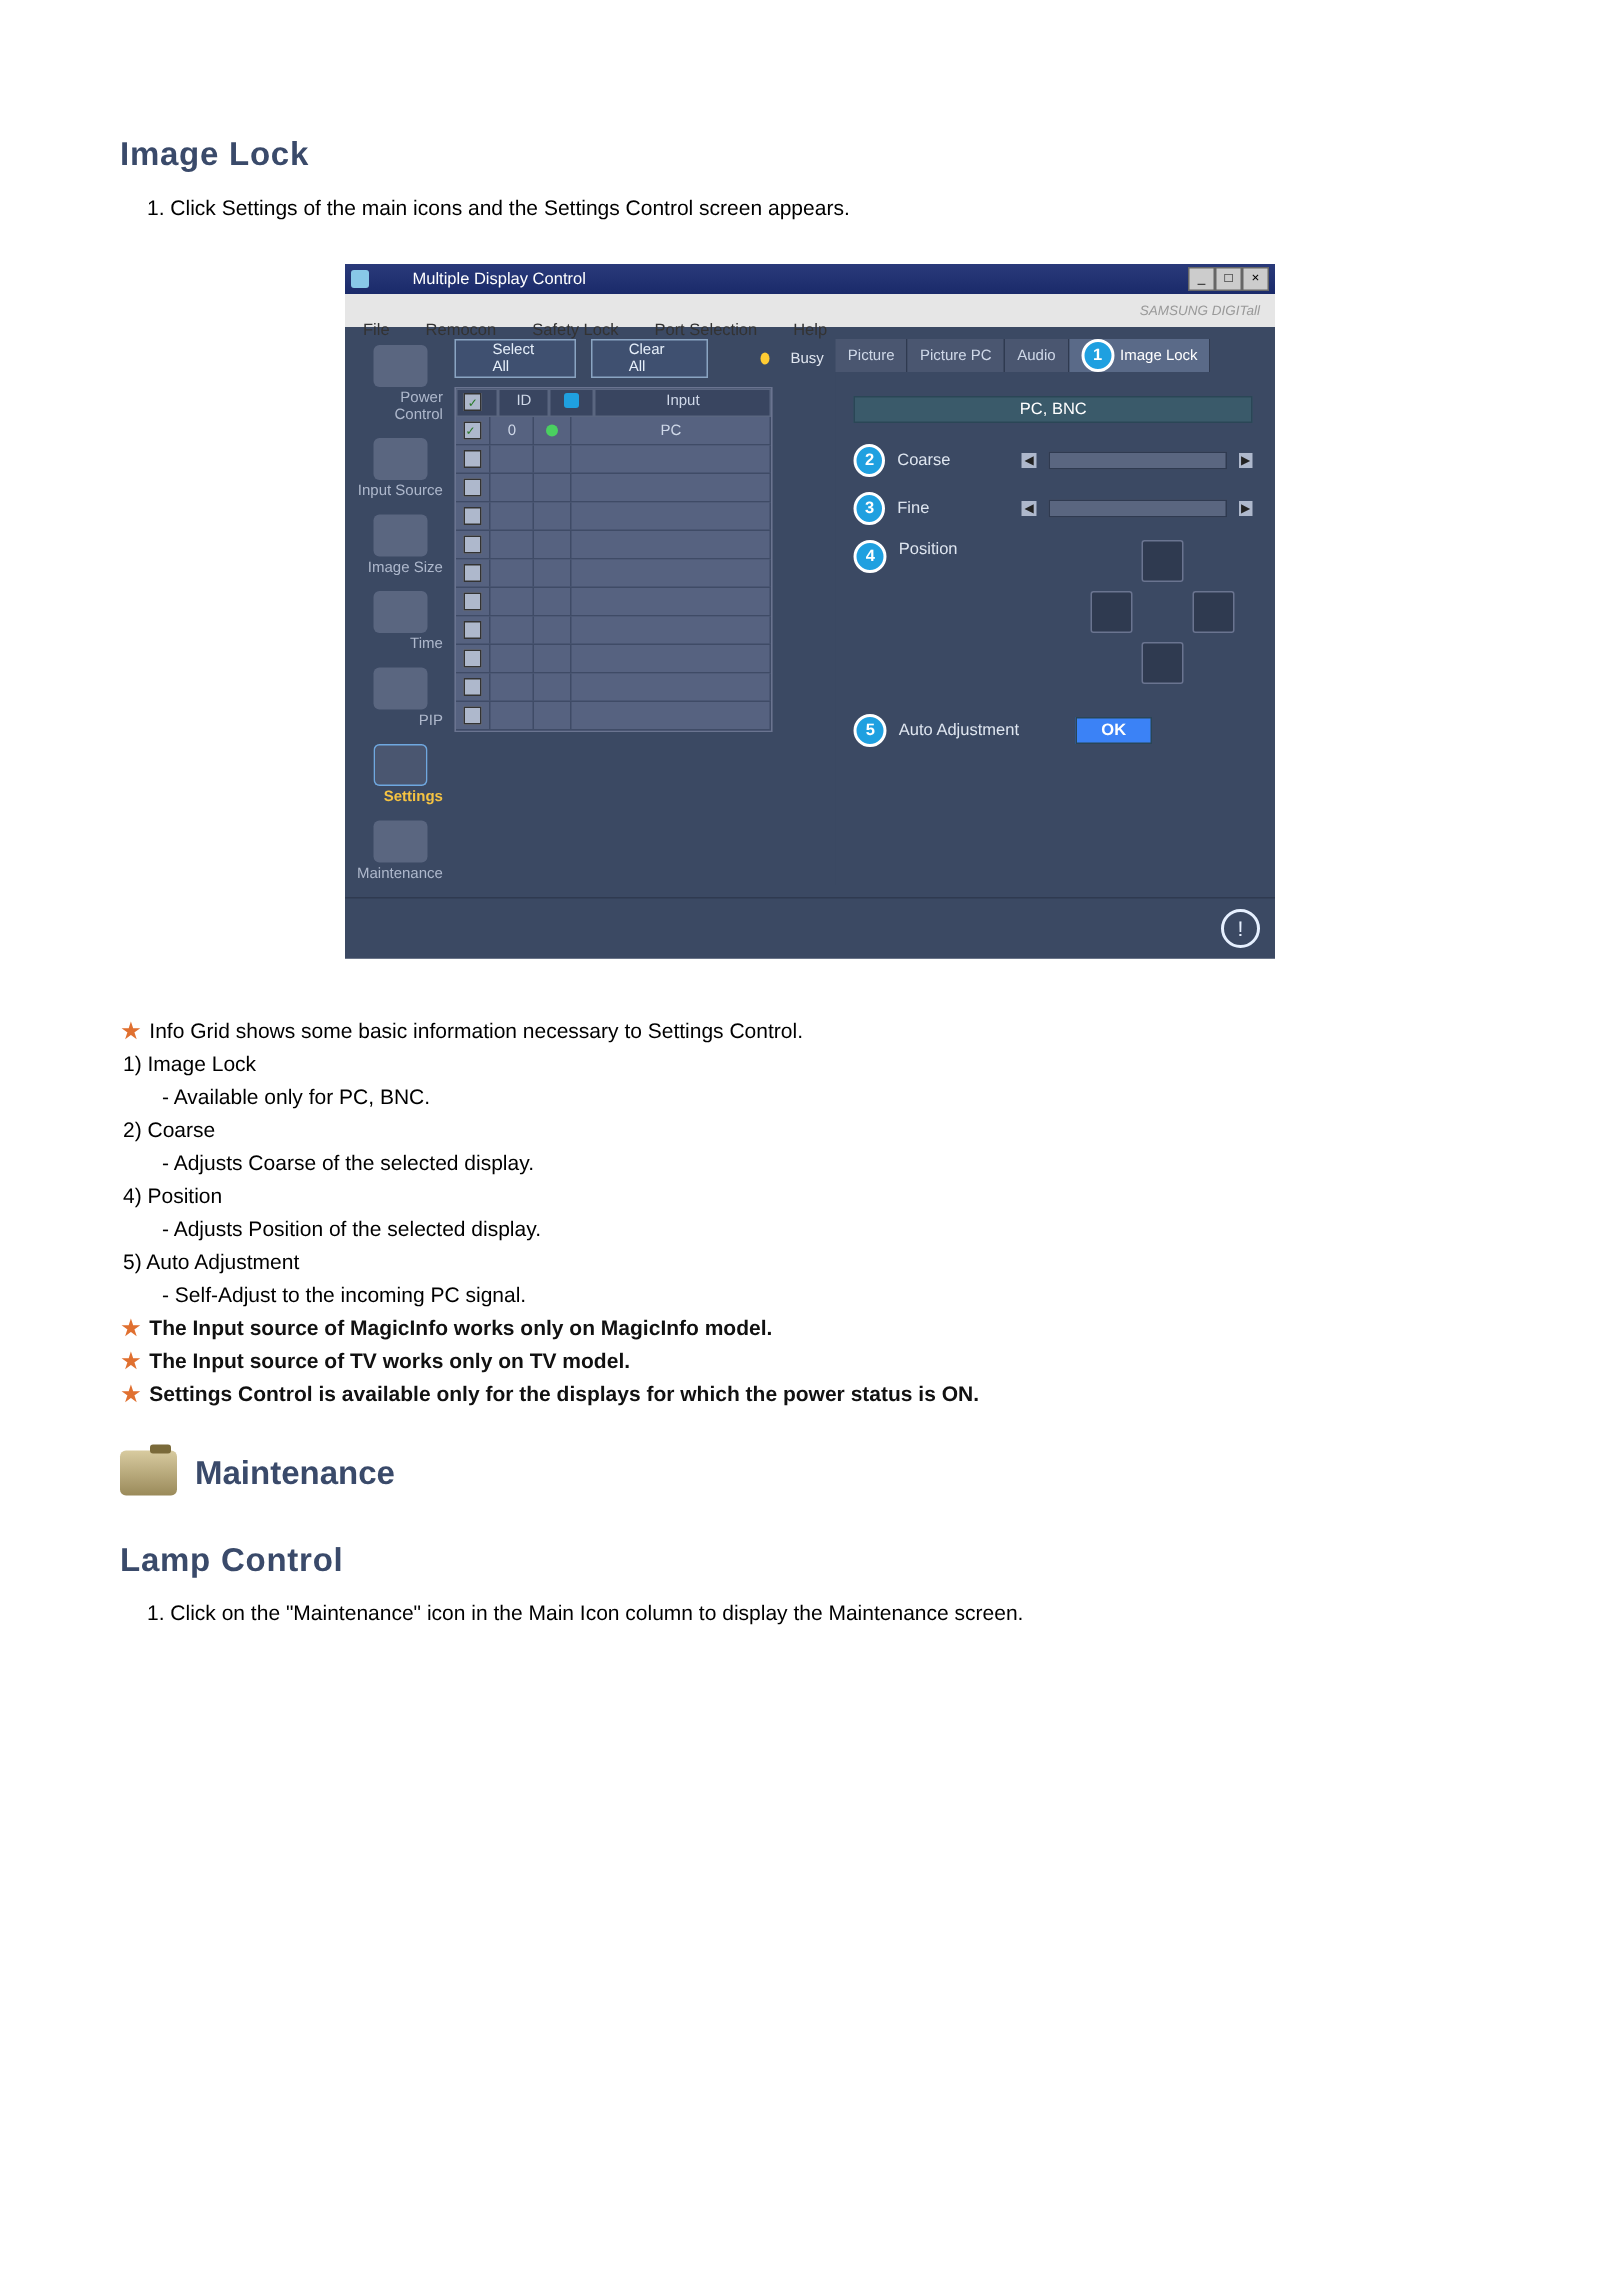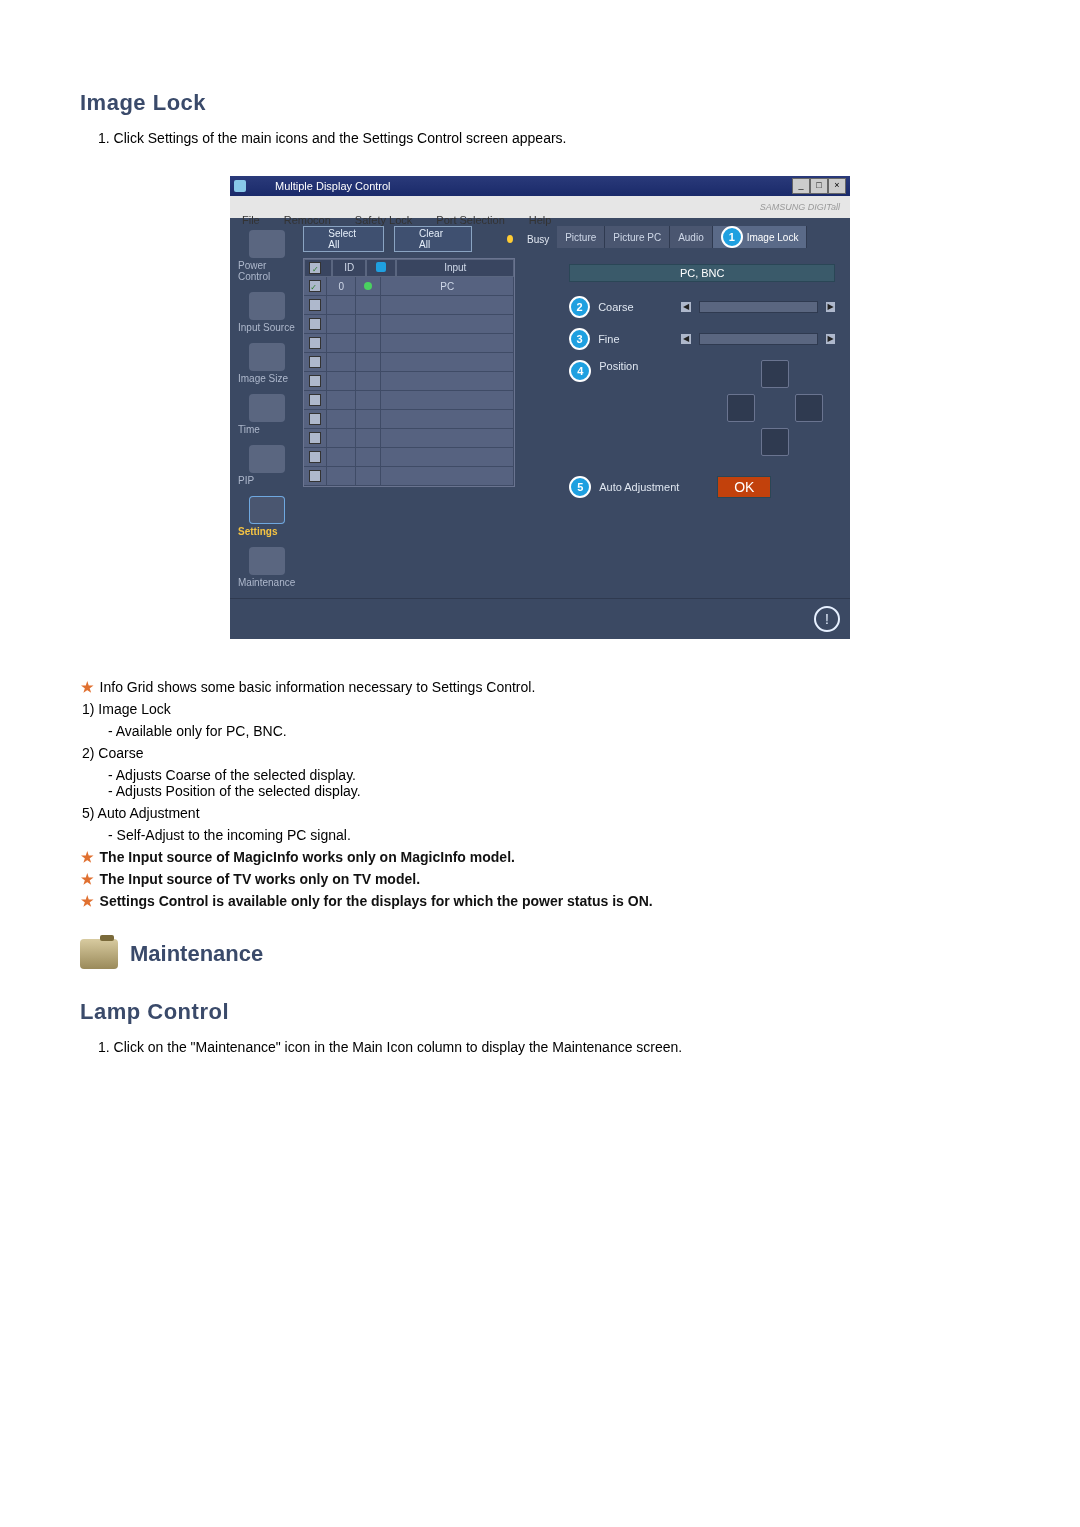--- a/index.html
+++ b/index.html
@@ -56,21 +56,21 @@
     padding: 8px;
     gap: 8px;
   }
   .sidebar {
     width: 90px;
     display: flex;
     flex-direction: column;
     gap: 4px;
   }
   .side-item {
-    text-align: left;
+    text-align: right;
     font-size: 10px;
     color: #aeb8cc;
     padding: 2px 0;
   }
   .side-item.active { color: #f5c342; font-weight:bold;}
   .side-icon {
     width: 36px;
     height: 28px;
     margin: 2px auto;
     background: #5a6680;
@@ -130,21 +130,21 @@
   }
   .ctrl-row { display:flex; align-items:center; gap:8px; margin:10px 4px;}
   .ctrl-lbl { font-size:11px; color:#dfe6f0; width:80px;}
   .slider {
     width:120px; height:10px; background:#5a6680; border:1px solid #2f3a50;
     display:flex; align-items:center; padding:0 2px;
   }
   .arrow-btn {width:10px;height:10px;background:#aeb8cc;font-size:8px;text-align:center;line-height:10px;color:#222;}
   .pos-grid { display:grid; grid-template-columns:28px 28px 28px; grid-template-rows:28px 28px 28px; gap:6px; margin-left:40px;}
   .pos-cell {background:#2f3a50;border:1px solid #6a7490;border-radius:2px;}
-  .ok-btn { background:#c2410c;border:1px solid #2a4656;color:#fff;font-size:14px;padding:2px 16px;}
+  .ok-btn { background:#3b82f6;border:1px solid #2a4656;color:#fff;font-size:11px;padding:2px 16px;font-weight:bold;}
   .statusbar { height:40px; background:#3b4963; border-top:1px solid #2f3a50; display:flex; justify-content:flex-end; align-items:center; padding:0 10px;}
   .warn-icon{width:22px;height:22px;border:2px solid #e6f0ff;border-radius:50%;display:flex;align-items:center;justify-content:center;color:#e6f0ff;font-size:14px;}
   .star { color:#e07030; font-size:14px; margin-right:6px; font-weight:bold;}
   .info-line { margin:6px 1px; }
   .num-list { margin:6px 0 6px 2px; }
   .sub { margin-left:28px; }
   .maint-header { display:flex; align-items:center; gap:12px; margin-top:30px;}
   .maint-icon { width:38px; height:30px; background:linear-gradient(#d8cba0,#9a8a5a);border-radius:4px; position:relative;}
   .maint-icon::after{content:""; position:absolute; width:14px;height:6px;background:#7a6a3a;top:-4px;left:20px;border-radius:2px;}
   .maint-title { font-size:22px; color:#3a4a6a; font-weight:600;}
@@ -384,20 +384,21 @@
 
 <div class="info-line">
   <span class="star">★</span><span>Info Grid shows some basic information necessary to Settings Control.</span>
 </div>
 
 <div id="notes-list">
     <div class="num-list">1)  Image Lock</div>
     <div class="sub">- Available only for PC, BNC.</div>
     <div class="num-list">2)  Coarse</div>
     <div class="sub">- Adjusts Coarse of the selected display.</div>
+    <div class="num-list">4)  Position</div>
     <div class="sub">- Adjusts Position of the selected display.</div>
     <div class="num-list">5)  Auto Adjustment</div>
     <div class="sub">- Self-Adjust to the incoming PC signal.</div>
   </div>
 
 <div class="info-line bold-note">
   <span class="star">★</span><span>The Input source of MagicInfo works only on MagicInfo model.</span>
 </div>
 <div class="info-line bold-note">
   <span class="star">★</span><span>The Input source of TV works only on TV model.</span>

